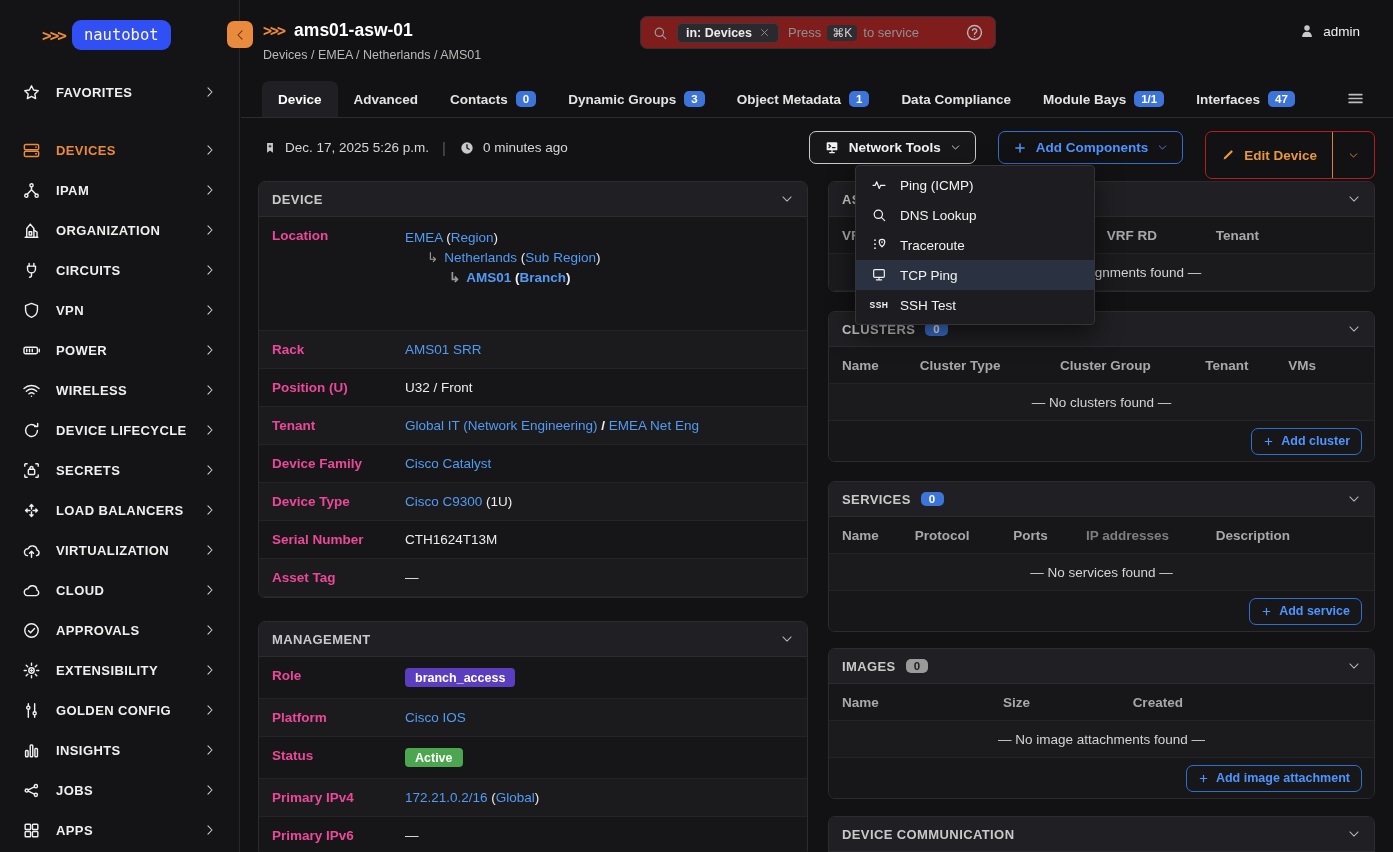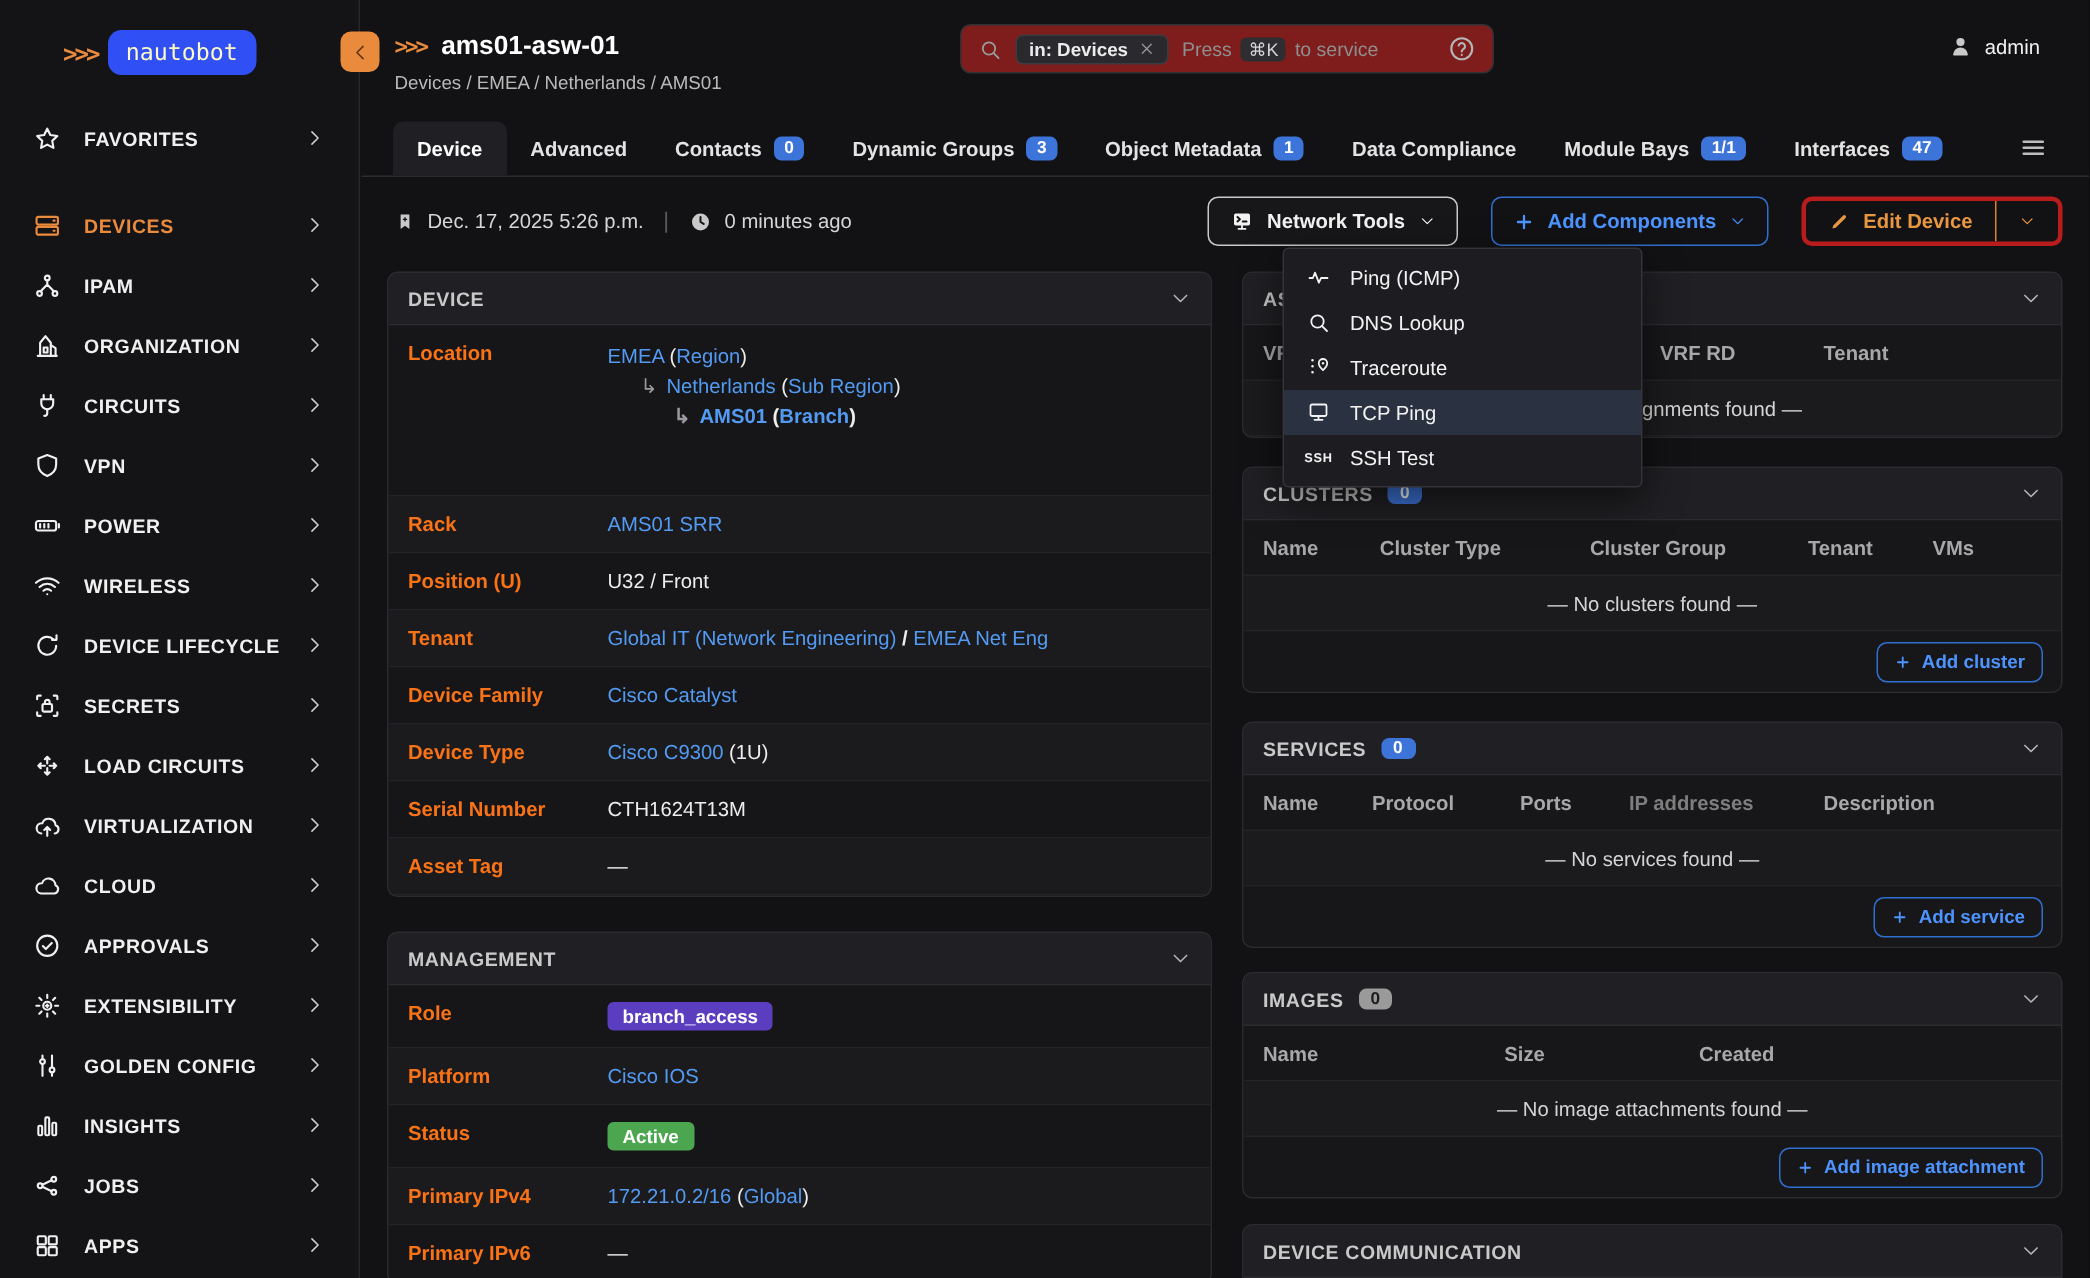--- a/index.html
+++ b/index.html
@@ -56,21 +56,21 @@
 
   
   .meta-row{position:absolute;left:263px;top:139px;display:flex;align-items:center;gap:8px;font-size:13.5px;color:#d6d6d6;}
   .meta-row .icn{color:#c9c9c9;}
   .meta-sep{color:#5a5a5a;padding:0 5px;font-size:15px;}
   .actions{position:absolute;right:18px;top:131px;display:flex;gap:22px;}
   .btn{height:33px;border-radius:7px;display:flex;align-items:center;gap:9px;padding:0 14px;font-size:13.5px;
     font-weight:bold;background:transparent;border:1px solid transparent;cursor:pointer;font-family:inherit;}
   .btn-dark{background:#17171a;border-color:#c9c9c9;color:#f2f2f2;}
   .btn-blue{border-color:#2f6fd0;color:#4d94ff;}
-  .btn-split{display:flex;height:33px;border:3px solid #b91c1c;border-radius:7px;overflow:hidden;color:#e8963f;cursor:pointer;}
+  .btn-split{display:flex;height:48px;border:1px solid #b91c1c;border-radius:7px;overflow:hidden;color:#e8963f;cursor:pointer;}
   .btn-split .mainpart{display:flex;align-items:center;gap:9px;padding:0 15px;font-size:13.5px;font-weight:bold;}
   .btn-split .caretpart{width:42px;display:flex;align-items:center;justify-content:center;border-left:1px solid #d9832f;}
 
   
   .dropdown{position:absolute;left:855px;top:165px;width:240px;background:#1d1d21;border:1px solid #333338;
     border-radius:4px;box-shadow:0 10px 26px rgba(0,0,0,.55);padding:4px 0;z-index:20;}
   .dd-item{display:flex;align-items:center;gap:13px;height:30px;padding:0 15px;font-size:13.5px;color:#f2f2f2;cursor:pointer;}
   .dd-item.active{background:#2a3140;}
   .dd-item .icn{color:#f2f2f2;}
   .ssh-txt{font-size:8.5px;font-weight:bold;letter-spacing:.5px;}
@@ -79,21 +79,21 @@
   .panel{position:absolute;background:#17171a;border:1px solid #2c2c30;border-radius:7px;overflow:hidden;}
   .panel-h{height:35px;display:flex;align-items:center;gap:10px;padding:0 13px;background:#202024;font-size:13px;
     font-weight:bold;letter-spacing:.4px;color:#c9c9c9;border-bottom:1px solid #2c2c30;}
   .panel-h .chev{margin-left:auto;color:#b5b5b5;cursor:pointer;}
   .hbadge{font-size:11.5px;padding:1px 8px;border-radius:5px;font-weight:bold;}
   .hbadge.blue{background:#3d74d9;color:#fff;}
   .hbadge.grey{background:#9a9a9a;color:#1c1c1c;}
 
   .kv{display:flex;border-bottom:1px solid #242428;font-size:13.5px;background:#161619;}
   .kv:nth-child(even){background:#1b1b1e;}
-  .kv .k{width:146px;padding:11px 0 11px 13px;font-weight:bold;color:#f97316;flex:none;}
+  .kv .k{width:146px;padding:11px 0 11px 13px;font-weight:bold;color:#ec4899;flex:none;}
   .kv .v{padding:11px 13px 11px 0;color:#ededed;flex:1;}
   .kv.tall{min-height:114px;}
   a.link,.link{color:#539af2;text-decoration:none;cursor:pointer;}
   .b{font-weight:bold;}
   .loc-line{line-height:20px;}
   .loc-arrow{color:#9a9a9a;margin-right:6px;}
   .vbadge{display:inline-block;font-size:12.5px;font-weight:bold;color:#fff;border-radius:4px;padding:2.5px 10px;}
 
   .cols{display:flex;align-items:center;height:37px;padding:0 13px;font-size:13.5px;font-weight:bold;color:#a8a8a8;
     border-bottom:1px solid #242428;background:#17171a;}
@@ -264,21 +264,21 @@
         </div>
         <div class="side-item">
           <span class="icn ">
             <svg viewBox="0 0 24 24" fill="none" stroke="currentColor" stroke-width="1.8" stroke-linecap="round" stroke-linejoin="round">
               <path d="M12 10V4.5M10 6.5l2-2 2 2"></path>
               <path d="M10 12H4.5M6.5 10l-2 2 2 2"></path>
               <path d="M14 12h5.5M17.5 10l2 2-2 2"></path>
               <path d="M12 14v5.5M10 17.5l2 2 2-2"></path>
             </svg>
           </span>
-          <span class="lbl">LOAD CIRCUITS</span>
+          <span class="lbl">LOAD BALANCERS</span>
           <span class="icn sm chevgrey">
             <svg viewBox="0 0 24 24" fill="none" stroke="currentColor" stroke-width="1.8" stroke-linecap="round" stroke-linejoin="round">
               <path d="M8.5 5l7 7-7 7"></path>
             </svg>
           </span>
         </div>
         <div class="side-item">
           <span class="icn ">
             <svg viewBox="0 0 24 24" fill="none" stroke="currentColor" stroke-width="1.8" stroke-linecap="round" stroke-linejoin="round">
               <path d="M7 18.5a4.3 4.3 0 1 1 .8-8.6A5.8 5.8 0 0 1 19 11.5a3.6 3.6 0 0 1-.7 7"></path>

